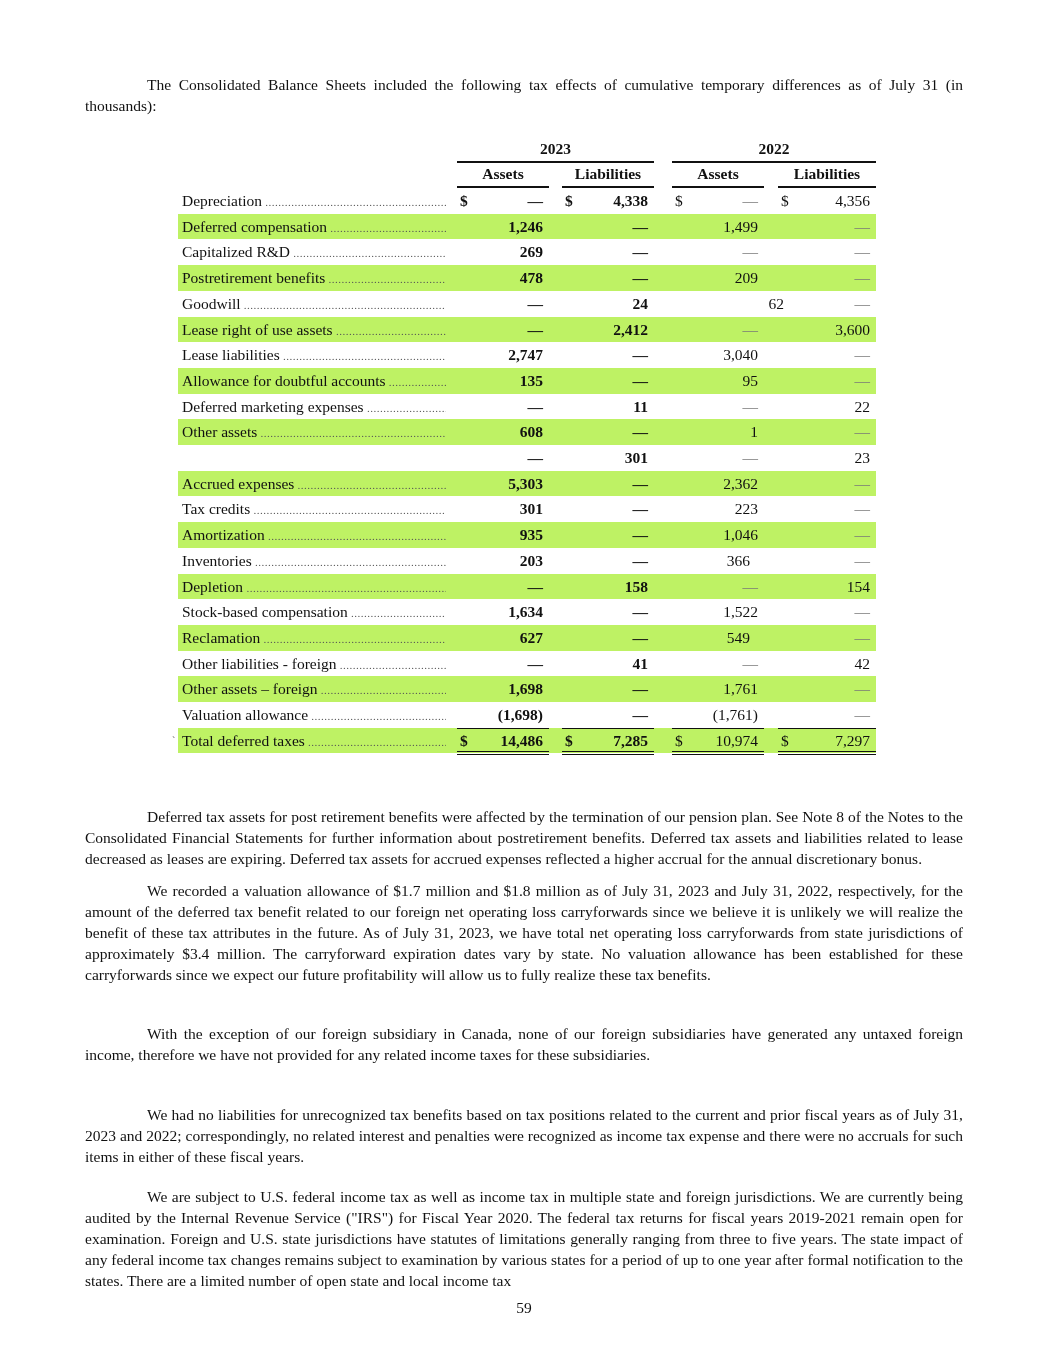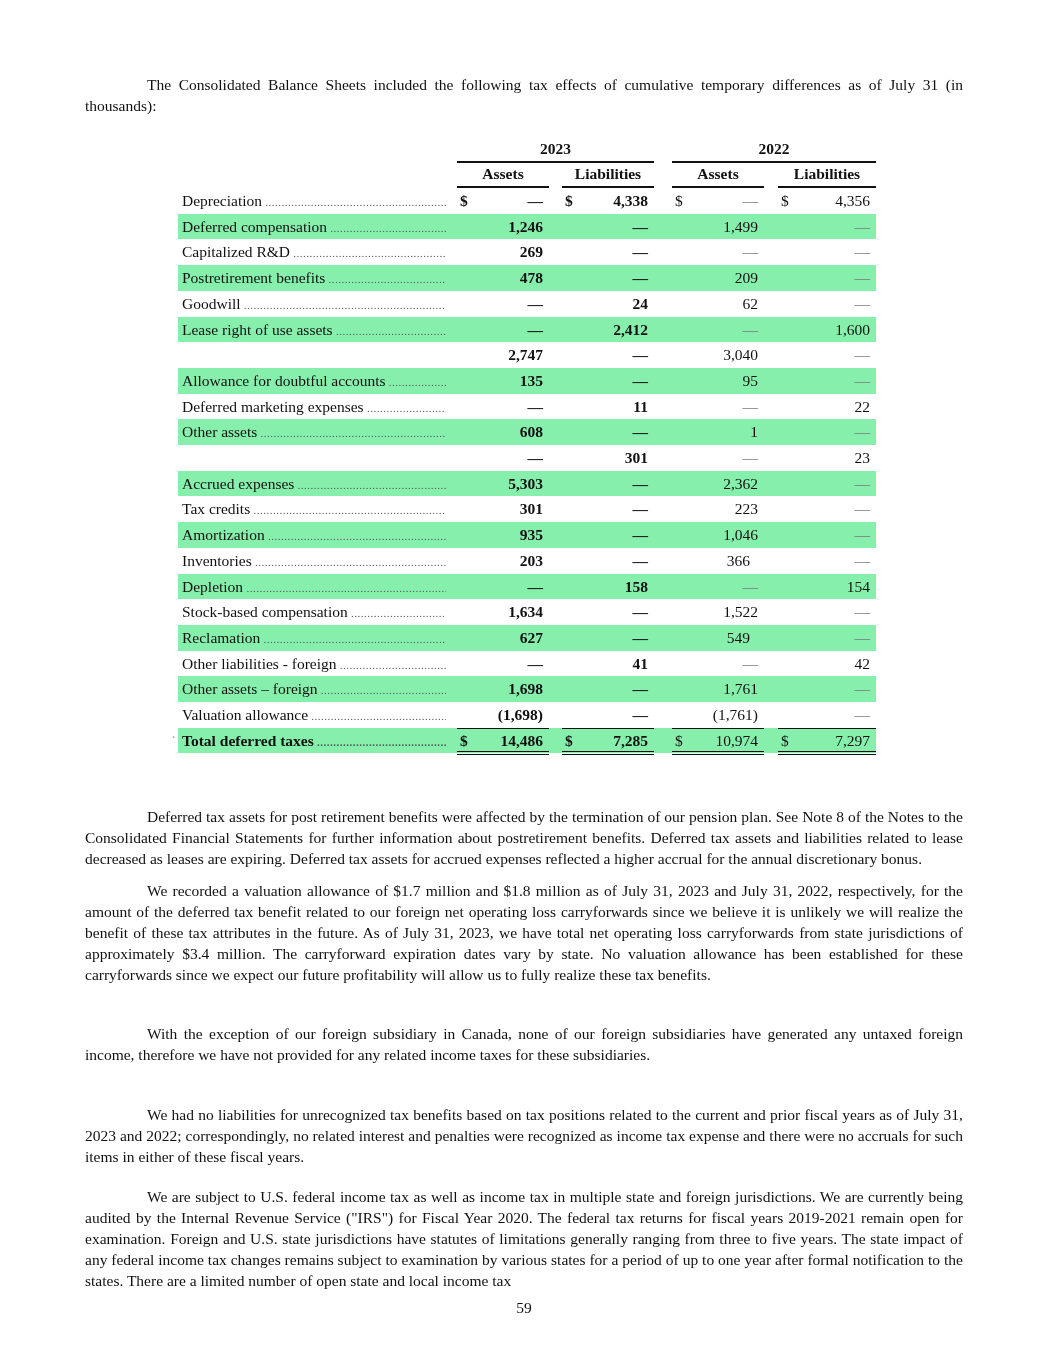--- a/index.html
+++ b/index.html
@@ -15,30 +15,30 @@
   #p4 { top: 1104px; }
   #p5 { top: 1186px; }
   #page-number { position: absolute; top: 1299px; left: 0; width: 1048px; text-align: center; }
 
   
   #tax-table { position: absolute; left: 178px; top: 138px; width: 698px; }
   .hdr-year, .hdr-col { position: absolute; font-weight: bold; text-align: center; }
   .hdr-year { top: 2px; height: 20px; border-bottom: 2px solid #111; padding-bottom: 1px; }
   .hdr-col  { top: 27px; height: 20px; border-bottom: 2px solid #111; padding-bottom: 1px; }
   .row { position: absolute; left: 0; width: 698px; height: 25.7px; line-height: 25.7px; }
-  .row.shaded { background: #86efac; }
+  .row.shaded { background: #bef264; }
   .label { position: absolute; left: 4px; width: 264px; overflow: hidden; white-space: nowrap; }
   .label::after { content: " ...................................................................................."; color: #555; font-size: 11px; letter-spacing: 0.5px; }
   .cell { position: absolute; top: 0; height: 25.7px; }
   .cell .dollar { position: absolute; left: 3px; }
   .cell .val { position: absolute; right: 6px; }
   .bold { font-weight: bold; }
   .light-dash { color: #777; }
   .total .cell { border-top: 1.5px solid #111; border-bottom: 4px double #111; height: 22px; line-height: 24px; }
-  .total .label { font-weight: bold; }
+  .total .label { font-weight: normal; }
   .tick { position: absolute; left: -6px; top: 0; font-size: 10px; color: #555; }
 </style>
 </head>
 <body>
 
 <p class="para" id="intro"><span class="indent"></span><span>The Consolidated Balance Sheets included the following tax effects of cumulative temporary differences as of July 31 (in thousands):</span></p>
 
 <div id="tax-table">
   <div class="hdr-year" style="left:279px;width:197px;">2023</div>
   <div class="hdr-year" style="left:494px;width:204px;">2022</div>
@@ -112,43 +112,44 @@
         </div>
       </div>
       <div class="row" style="top: 152.8px;">
         <div class="label"><span>Goodwill</span></div>
         <div class="cell bold" style="left: 279px; width: 92px;">
           <span class="val">—</span>
         </div>
         <div class="cell bold" style="left: 384px; width: 92px;">
           <span class="val">24</span>
         </div>
-        <div class="cell" style="left: 494px; width: 92px; text-align: center;">
+        <div class="cell" style="left: 520px; width: 92px; text-align: center;">
           <span class="val">62</span>
         </div>
         <div class="cell" style="left: 600px; width: 98px;">
           <span class="val light-dash">—</span>
         </div>
       </div>
       <div class="row shaded" style="top: 178.5px;">
         <div class="label"><span>Lease right of use assets</span></div>
         <div class="cell bold" style="left: 279px; width: 92px;">
           <span class="val">—</span>
         </div>
         <div class="cell bold" style="left: 384px; width: 92px;">
           <span class="val">2,412</span>
         </div>
         <div class="cell" style="left: 494px; width: 92px;">
           <span class="val light-dash">—</span>
         </div>
         <div class="cell" style="left: 600px; width: 98px;">
-          <span class="val">1,600</span>
+          <span class="val">3,600</span>
         </div>
       </div>
       <div class="row" style="top: 204.2px;">
+        <div class="label"><span>Lease liabilities</span></div>
         <div class="cell bold" style="left: 279px; width: 92px;">
           <span class="val">2,747</span>
         </div>
         <div class="cell bold" style="left: 384px; width: 92px;">
           <span class="val">—</span>
         </div>
         <div class="cell" style="left: 494px; width: 92px;">
           <span class="val">3,040</span>
         </div>
         <div class="cell" style="left: 600px; width: 98px;">

